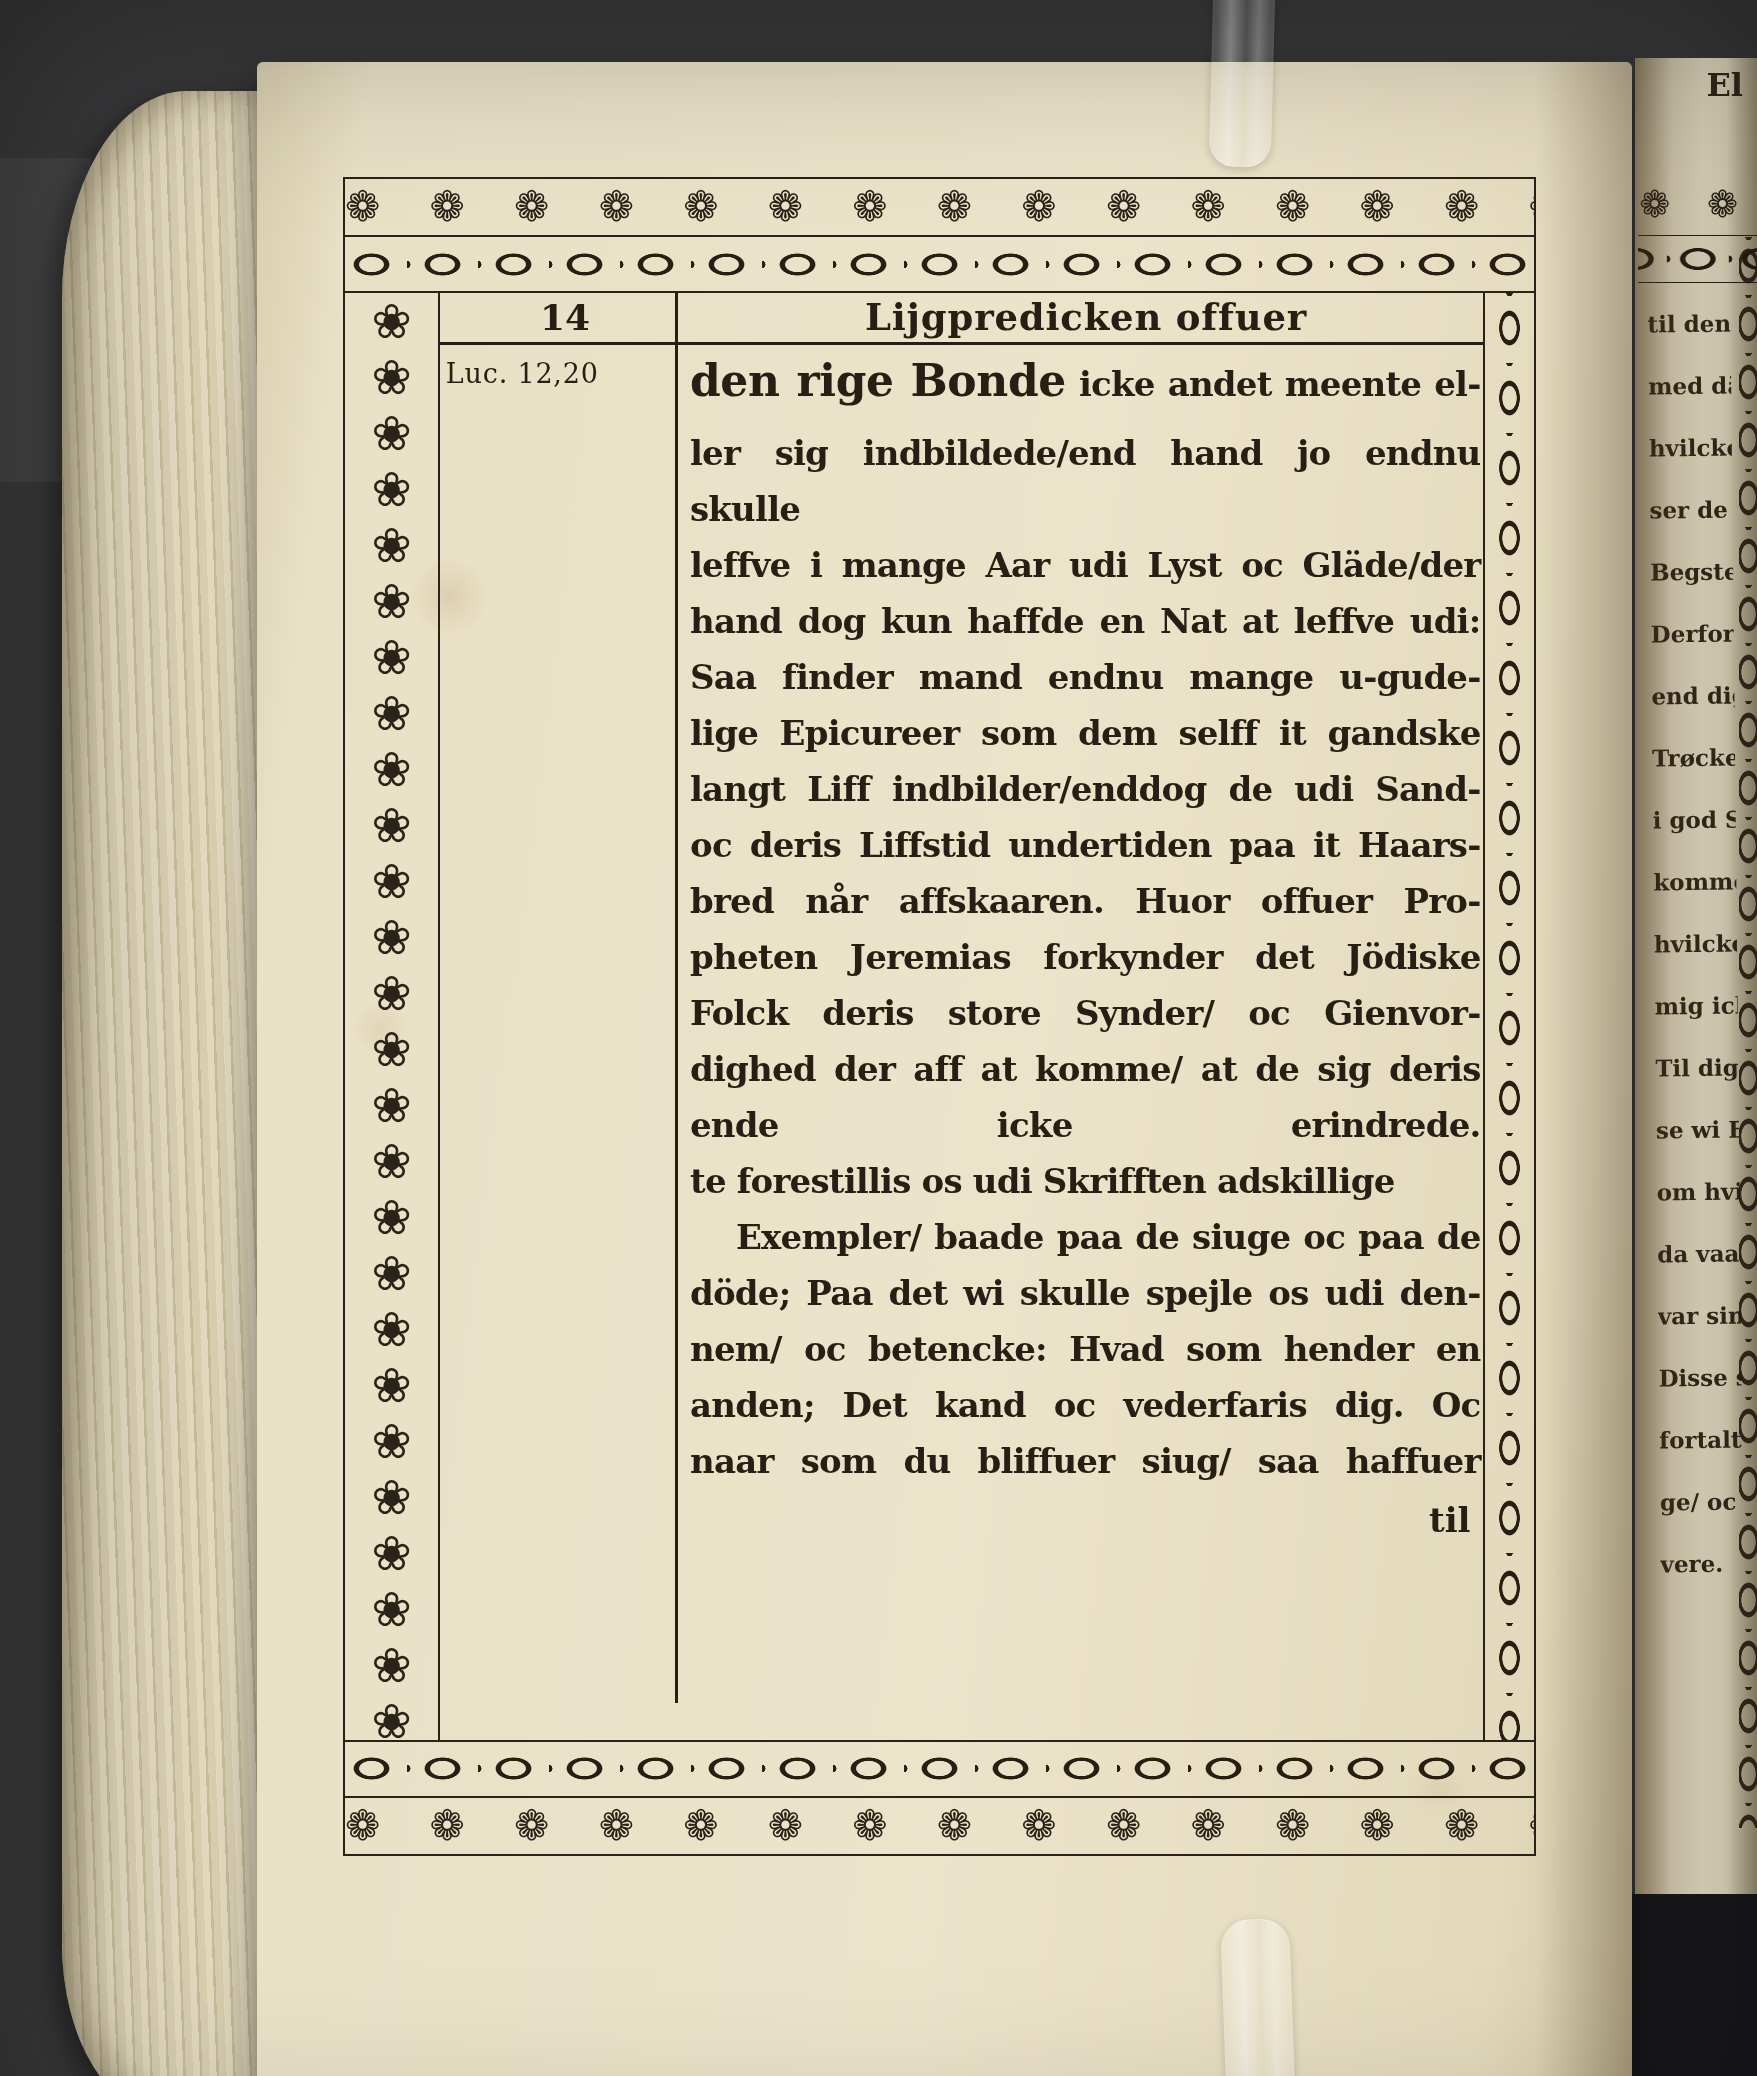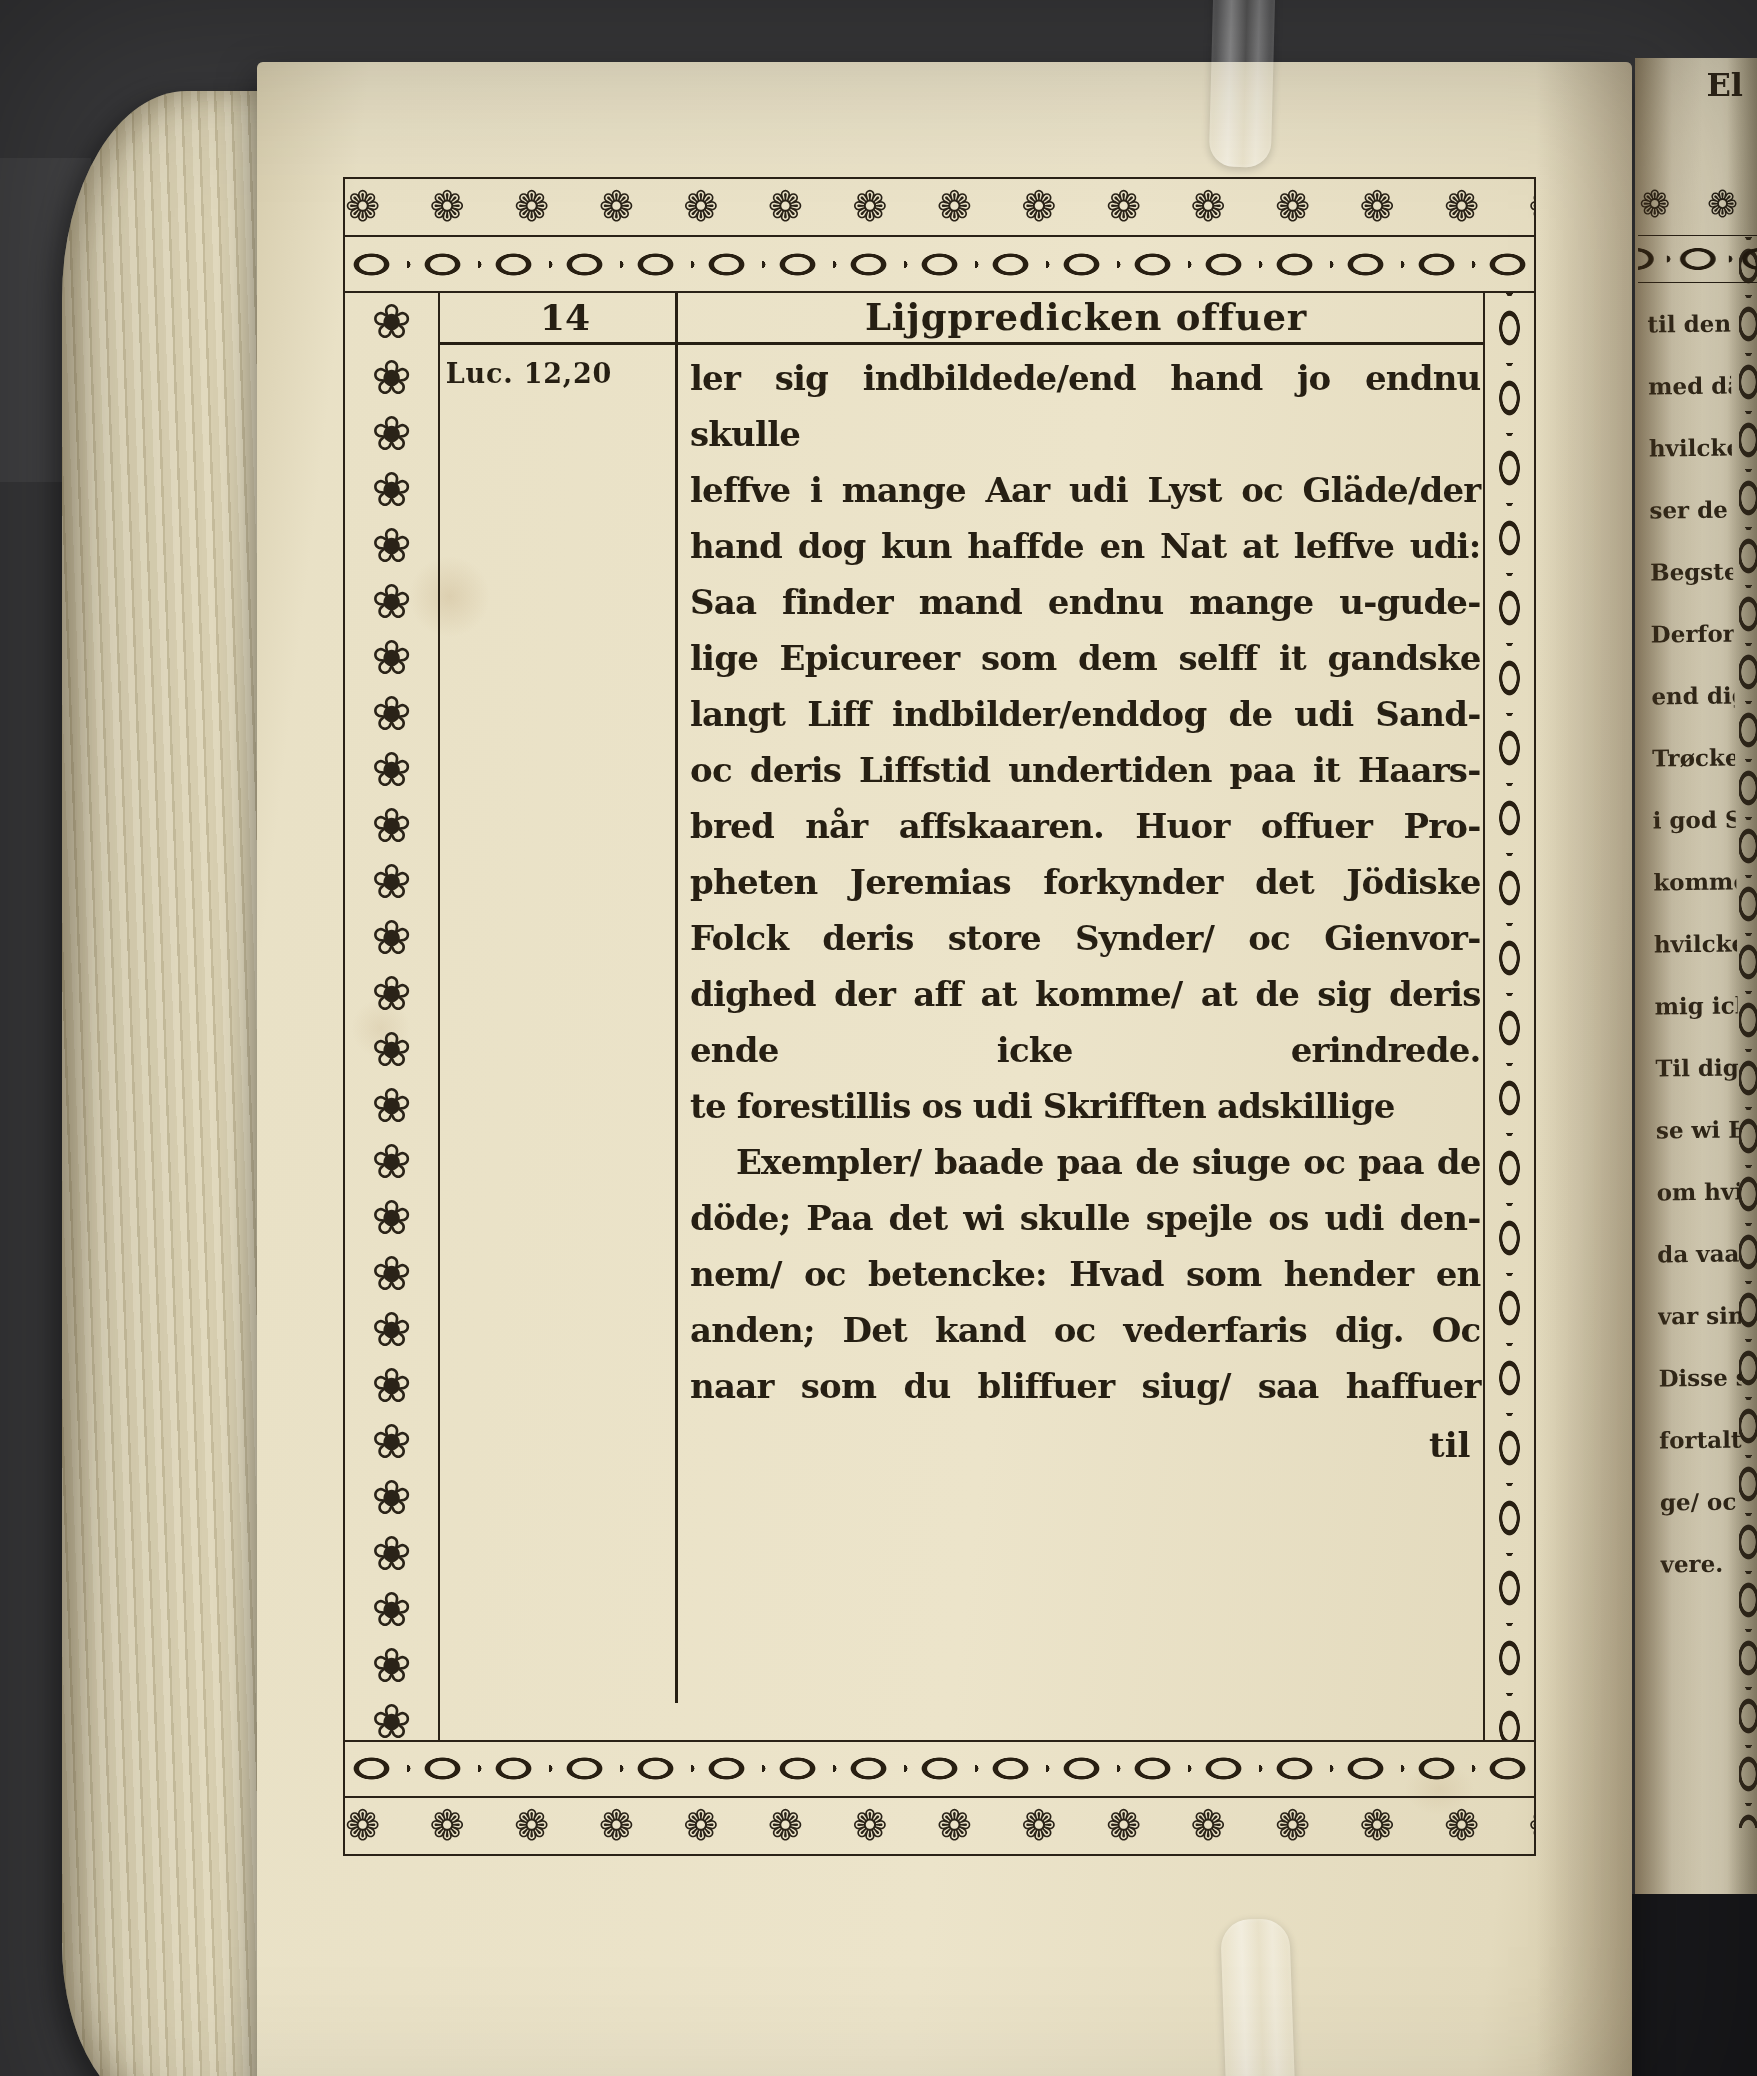--- a/index.html
+++ b/index.html
@@ -48,21 +48,21 @@
       radial-gradient(12.5px 21px at 50% 50%, transparent 55%, #281f12 60%, #281f12 80%, transparent 85%),
       radial-gradient(circle 5px at 50% 0%, #281f12 62%, transparent 68%);
     background-size:49px 70px;background-repeat:repeat-y;background-position:center top;}
 
   
   .content{position:absolute;left:95px;top:114px;right:51px;bottom:114px;color:#261f13;}
   .pagenum{position:absolute;left:100px;top:3.3px;font-size:36px;font-weight:700;}
   .running-header{position:absolute;left:249px;right:0;top:1.7px;text-align:center;font-size:37px;font-weight:700;letter-spacing:0.8px;}
   .header-rule{position:absolute;left:0;right:0;top:49px;height:2.9px;background:#261f13;}
   .vert-rule{position:absolute;left:235px;top:0;bottom:37px;width:2.5px;background:#261f13;}
-  .margin-note{position:absolute;left:5.8px;top:65px;width:224px;font-size:27px;font-weight:700;letter-spacing:0.8px;}
+  .margin-note{position:absolute;left:5.8px;top:65px;width:224px;font-size:27px;font-weight:400;letter-spacing:0.8px;}
 
   .bodytext{position:absolute;left:250px;right:2.5px;top:57px;font-weight:700;}
   .first-line{line-height:62px;text-align:justify;text-align-last:justify;white-space:nowrap;}
   .opening{font-size:44px;letter-spacing:-0.4px;}
   .first-rest{font-size:34px;letter-spacing:-0.8px;}
   .lines{font-size:34px;line-height:56px;letter-spacing:-0.8px;}
   .body-line{text-align:justify;text-align-last:justify;}
   .lines .body-line:nth-child(13){text-align-last:left;}
   .lines .body-line:nth-child(14){text-indent:46px;}
   .catchword{font-size:34px;line-height:62px;text-align:right;padding-right:10px;}
@@ -113,20 +113,21 @@
       <div class="band band-bottom-fleuron">❁ ❁ ❁ ❁ ❁ ❁ ❁ ❁ ❁ ❁ ❁ ❁ ❁ ❁ ❁ ❁ ❁ ❁ ❁</div>
 
       <div class="content">
         <div class="pagenum">14</div>
         <div class="running-header">Lijgpredicken offuer</div>
         <div class="header-rule"></div>
         <div class="vert-rule"></div>
         <div class="margin-note">Luc. 12,20</div>
 
         <div class="bodytext">
+          <div class="first-line"><span class="opening">den rige Bonde</span><span class="first-rest"> icke andet meente el-</span></div>
           <div class="lines">
               <div class="body-line">ler sig indbildede/end hand jo endnu skulle</div>
               <div class="body-line">leffve i mange Aar udi Lyst oc Gläde/der</div>
               <div class="body-line">hand dog kun haffde en Nat at leffve udi:</div>
               <div class="body-line">Saa finder mand endnu mange u-gude-</div>
               <div class="body-line">lige Epicureer som dem selff it gandske</div>
               <div class="body-line">langt Liff indbilder/enddog de udi Sand-</div>
               <div class="body-line">oc deris Liffstid undertiden paa it Haars-</div>
               <div class="body-line">bred når affskaaren.  Huor offuer Pro-</div>
               <div class="body-line">pheten Jeremias forkynder det Jödiske</div>

